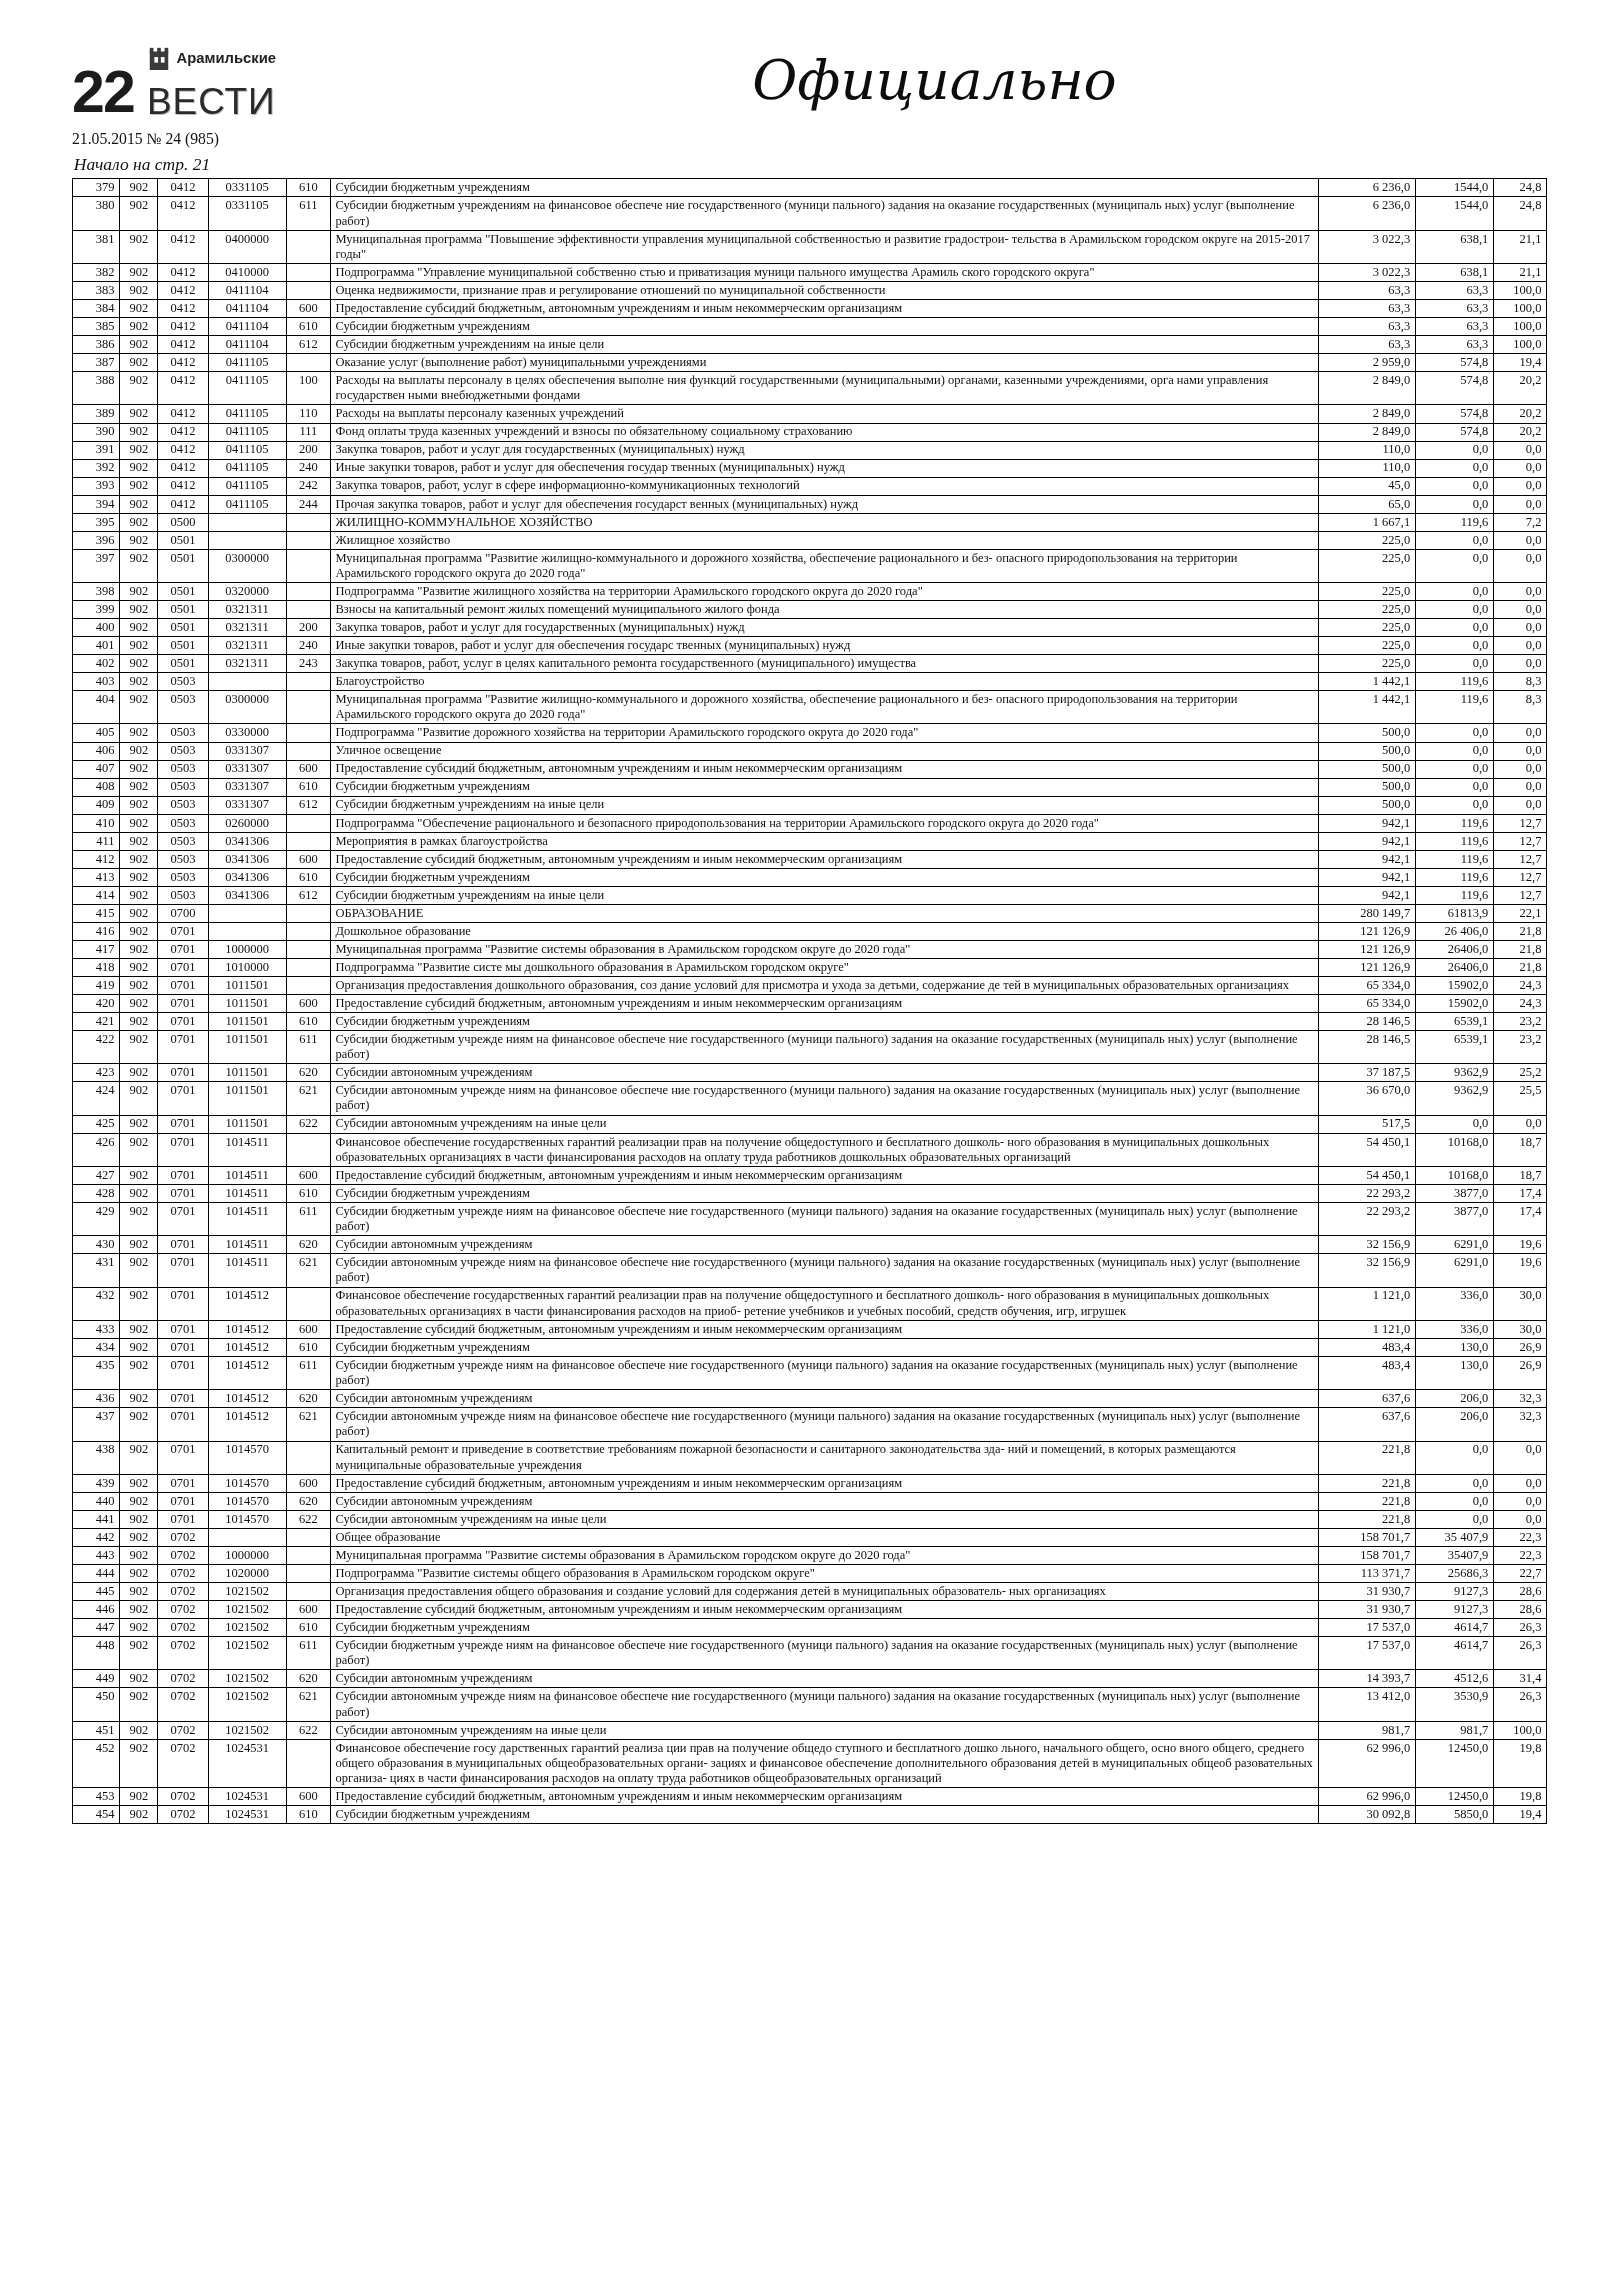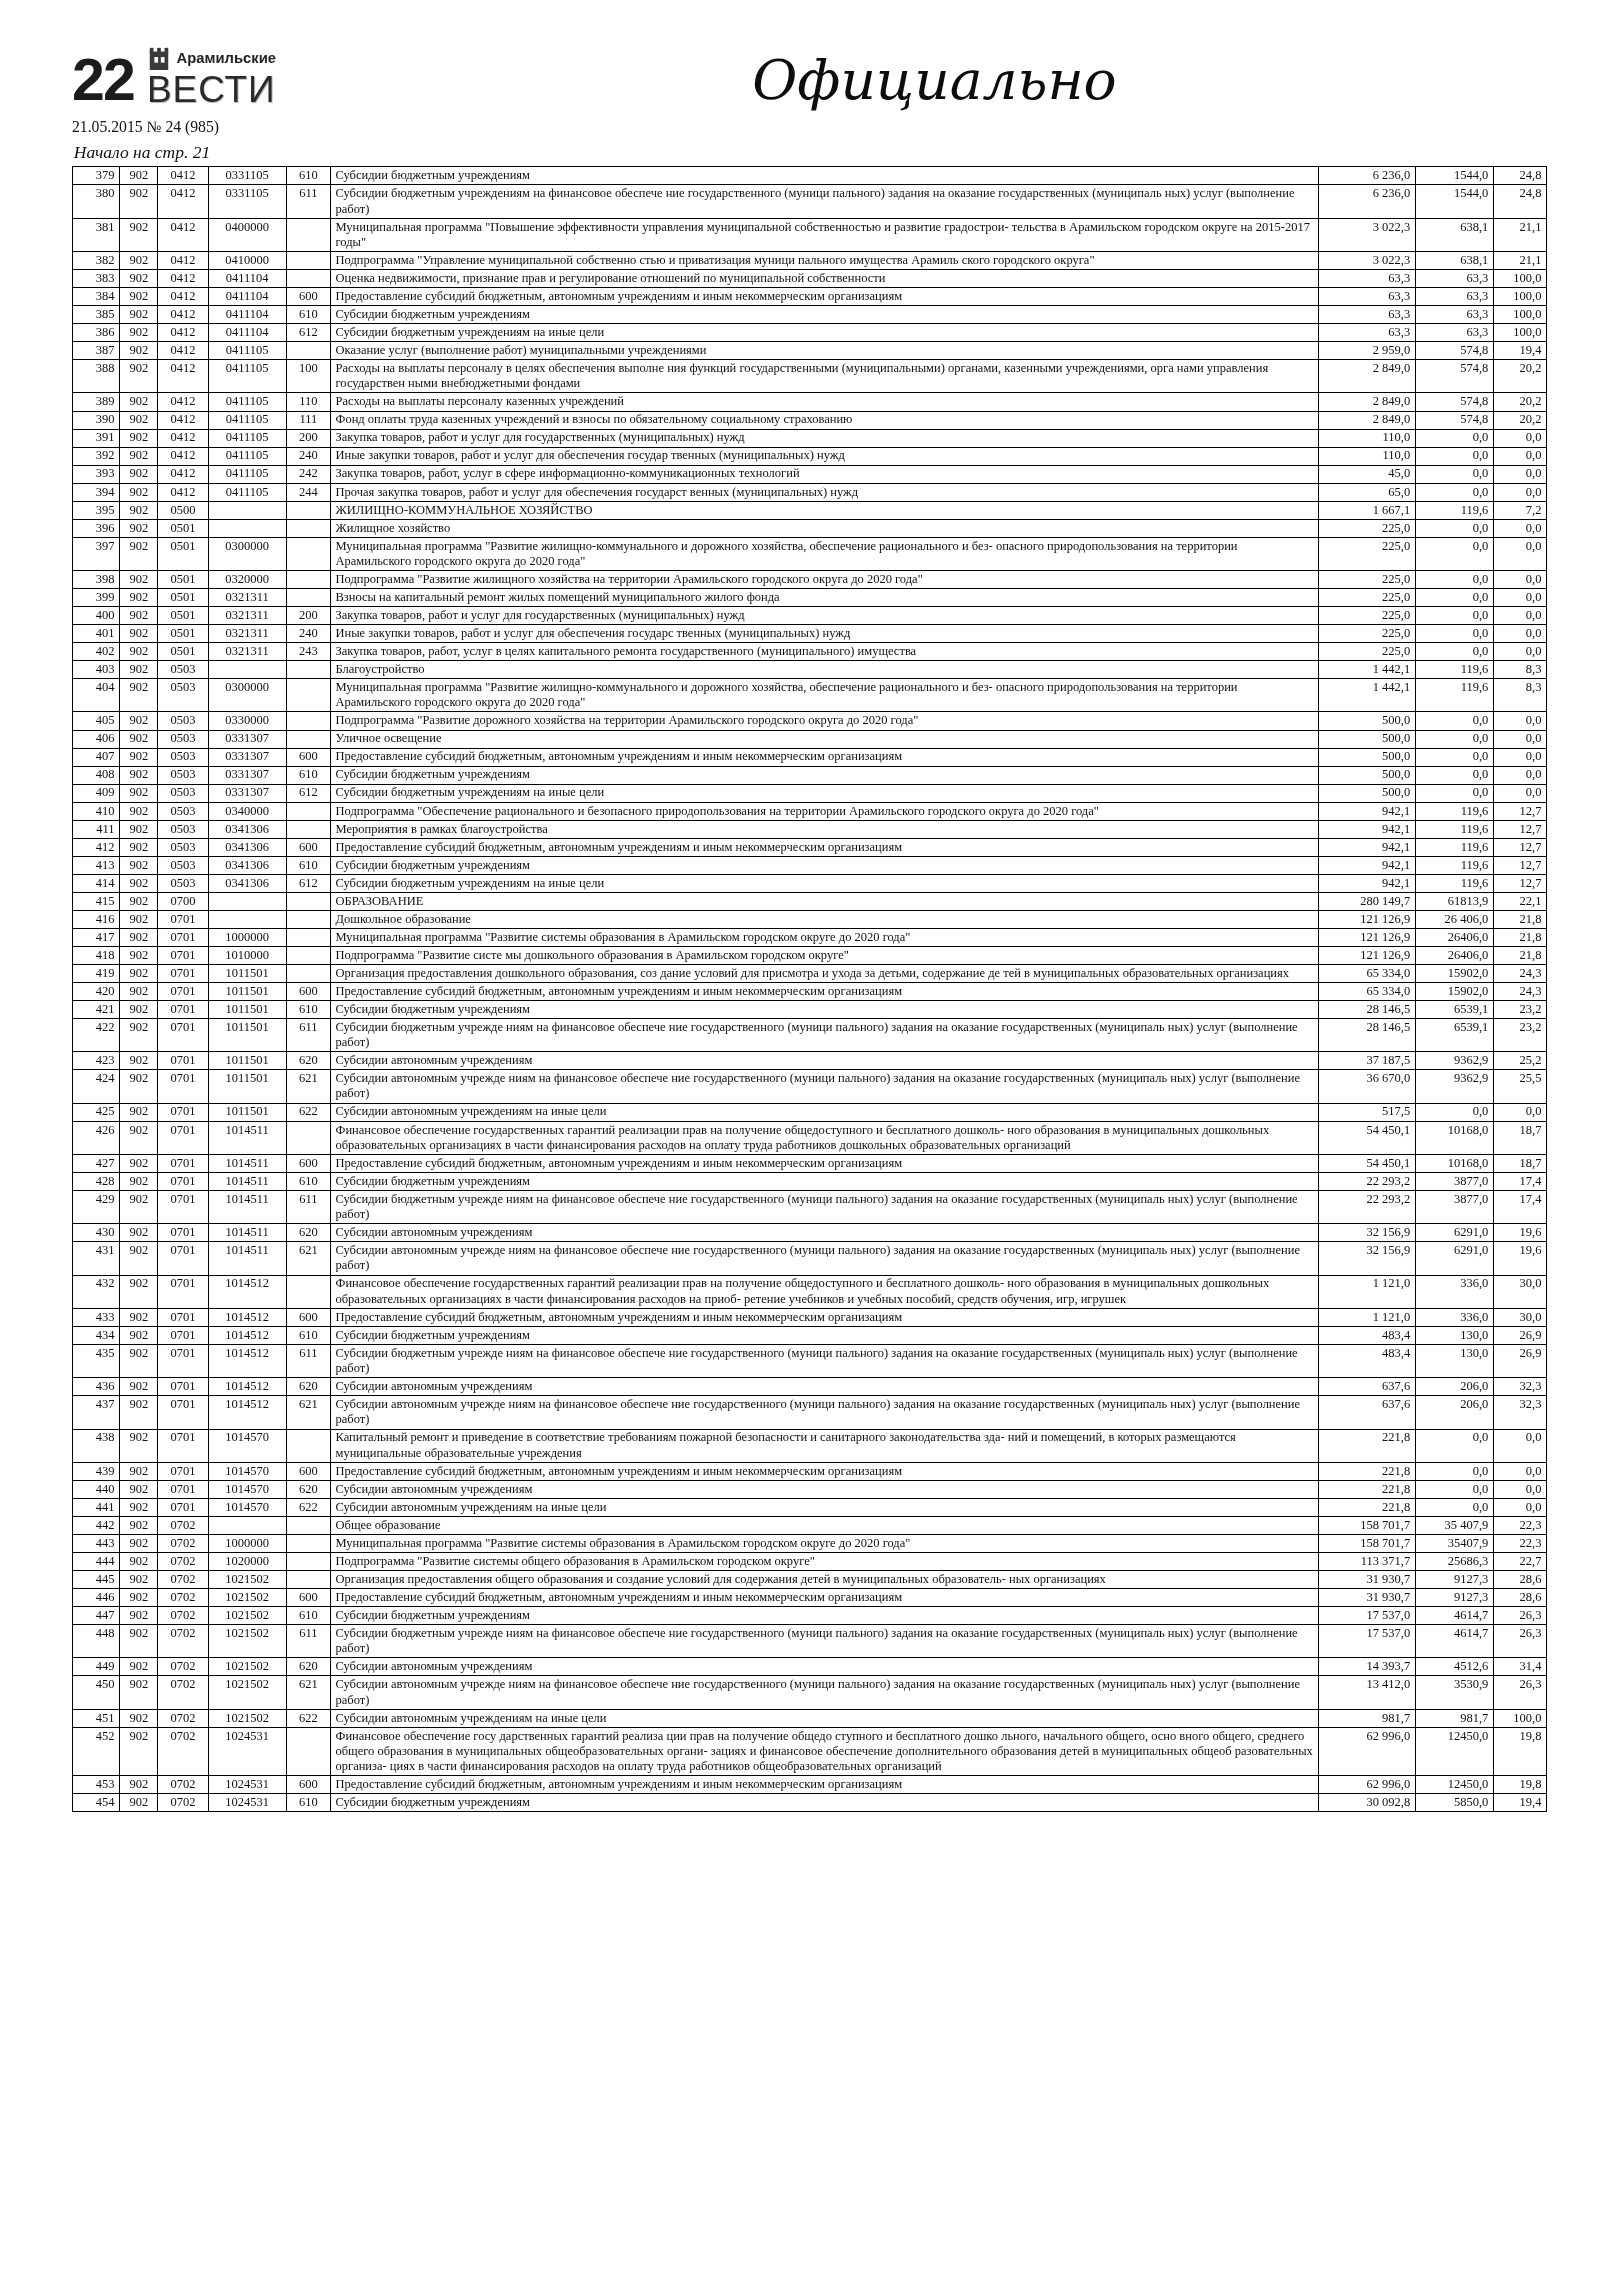--- a/index.html
+++ b/index.html
@@ -6,21 +6,21 @@
   body { margin: 0; background: #e8e8e8; }
   .page {
     width: 1619px; height: 2290px; margin: 0 auto; background: #ffffff;
     padding: 44px 72px 26px 72px; position: relative; overflow: hidden;
     font-family: "Liberation Serif", serif; color: #111;
   }
   .masthead { display: flex; align-items: flex-start; margin-bottom: 5.5px; }
   .masthead-left { width: 305px; flex: 0 0 auto; }
   .brand-row { display: flex; align-items: flex-end; gap: 13px; }
   .page-number { font-family: "Liberation Sans", sans-serif; font-weight: bold; font-size: 59px; line-height: 0.9; color: #1c1c1c; letter-spacing: -1.8px; text-align: center; }
-  .brand { display: flex; flex-direction: column; }
+  .brand { display: flex; flex-direction: column; gap: 12px; }
   .brand-top { display: flex; align-items: center; gap: 5.5px; }
   .crest { width: 24px; height: 28px; display: inline-block; }
   .brand-city { font-family: "Liberation Sans", sans-serif; font-size: 14.8px; font-weight: bold; color: #222; }
   .brand-name { font-family: "Liberation Sans", sans-serif; font-size: 37px; font-weight: normal; color: #2a2a2a; line-height: 0.95; letter-spacing: 0.9px; text-shadow: 0.9px 0.9px 0 #bbb; }
   .issue-line { font-family: "Liberation Serif", serif; font-size: 15.7px; margin-top: 7.4px; padding-top: 3.7px; color: #111; }
   .section-title {
     flex: 1 1 auto; text-align: center; font-family: "DejaVu Serif", serif;
     font-style: italic; font-size: 55px; line-height: 1.0; color: #0d0d0d; padding-right: 55px; margin-top: 9.2px;
   }
   .continuation { font-style: italic; font-size: 17.5px; margin: 1.8px 0 3.7px 1.8px; }
@@ -415,21 +415,21 @@
           <td class="c4">612</td>
           <td class="c5">Субсидии бюджетным учреждениям на иные цели</td>
           <td class="c6">500,0</td>
           <td class="c7">0,0</td>
           <td class="c8">0,0</td>
         </tr>
         <tr>
           <td class="c0">410</td>
           <td class="c1">902</td>
           <td class="c2">0503</td>
-          <td class="c3">0340000</td>
+          <td class="c3">0260000</td>
           <td class="c4"></td>
           <td class="c5">Подпрограмма "Обеспечение рационального и безопасного природопользования на территории Арамильского городского округа до 2020 года"</td>
           <td class="c6">942,1</td>
           <td class="c7">119,6</td>
           <td class="c8">12,7</td>
         </tr>
         <tr>
           <td class="c0">411</td>
           <td class="c1">902</td>
           <td class="c2">0503</td>

